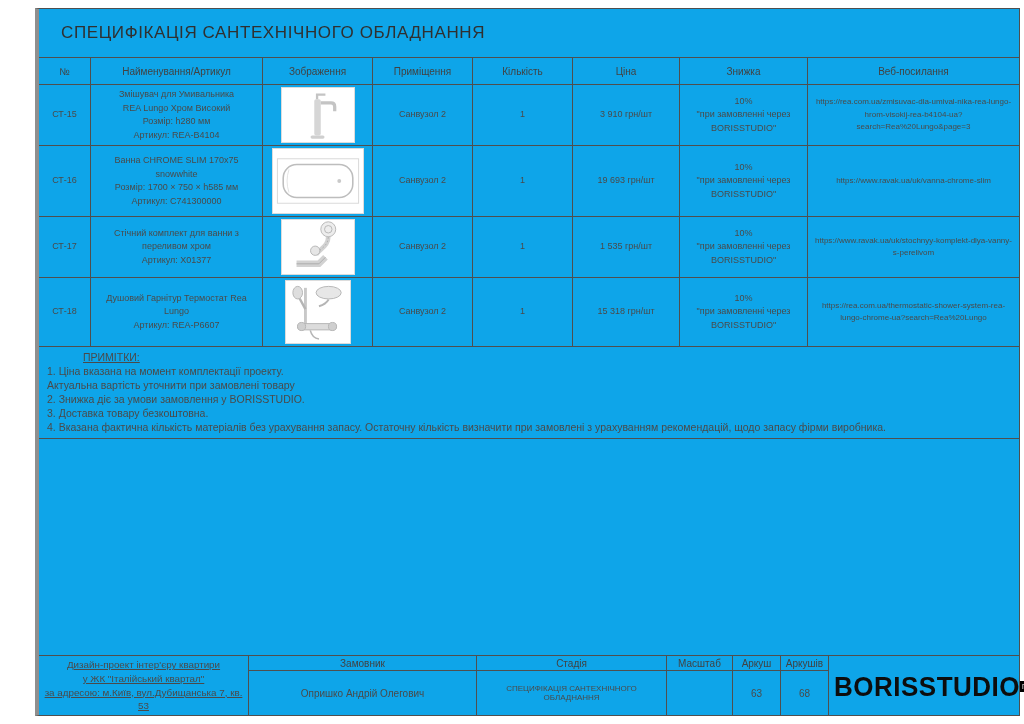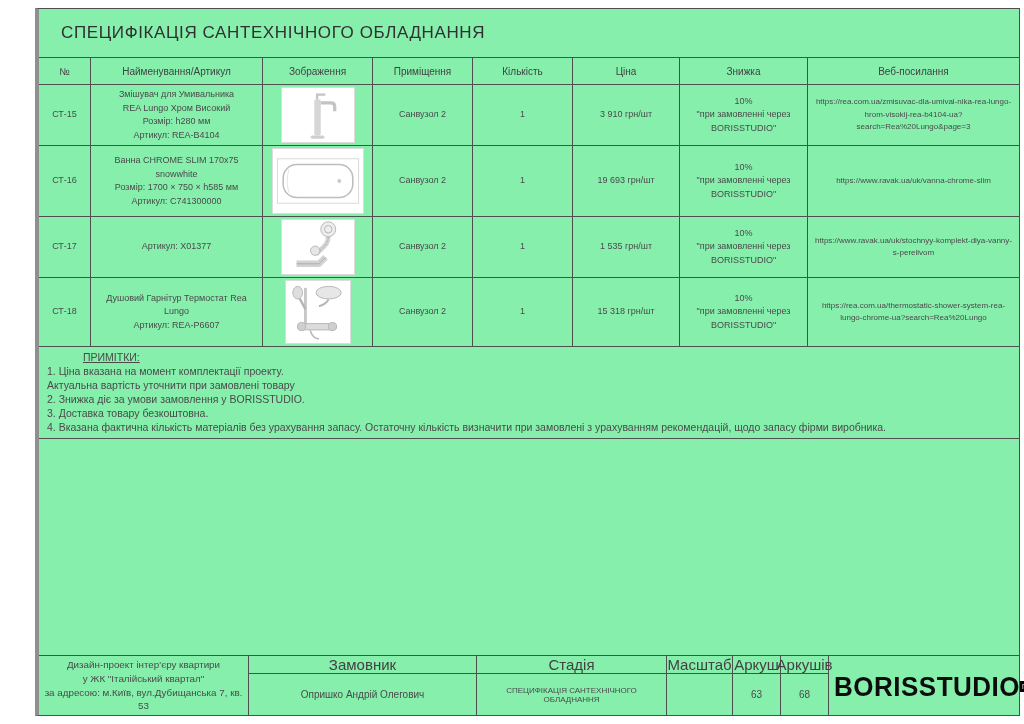--- a/index.html
+++ b/index.html
@@ -1,19 +1,19 @@
 <!DOCTYPE html>
 <html><head>
 <meta charset="utf-8">
 <style>
   * { margin:0; padding:0; box-sizing:border-box; }
   html,body { width:1024px; height:724px; background:#fff; font-family:"Liberation Sans", sans-serif; color:#4a4a4a; }
   .sheet { position:absolute; left:35px; top:8px; width:985px; height:708px;
            border:1px solid #4f4f4f; border-left:4px solid #8f8f8f;
-           display:flex; flex-direction:column; background:#86efac; }
+           display:flex; flex-direction:column; background:#0ea5e9; }
   .title-box { height:49px; flex:0 0 49px; border-bottom:1px solid #4f4f4f; display:flex; align-items:center;
                padding-left:22px; font-size:17px; letter-spacing:.6px; color:#303030; }
   .t-head, .t-row { display:grid; grid-template-columns:52px 172px 110px 100px 100px 107px 128px 1fr; }
   .t-head { flex:0 0 27px; height:27px; border-bottom:1px solid #4f4f4f; }
   .t-head .cell { font-size:10px; color:#424242; }
   .cell { border-right:1px solid #4f4f4f; display:flex; flex-direction:column; align-items:center;
           justify-content:center; text-align:center; font-size:9px; line-height:1.5;
           padding:2px 5px; overflow:hidden; }
   .cell:last-child { border-right:none; }
   .t-row { border-bottom:1px solid #4f4f4f; }
@@ -22,26 +22,26 @@
   .img-box { width:74px; height:56px; border:1px solid #dcdcdc; background:#fff;
              display:flex; align-items:center; justify-content:center; }
   .row-1 .img-box { width:92px; height:66px; }
   .row-3 .img-box { width:66px; height:64px; }
   .notes { flex:0 0 76px; border-bottom:1px solid #4f4f4f; padding:4px 8px; font-size:10.5px; line-height:13.9px; }
   .notes .heading { text-decoration:underline;margin-left:36px; }
   .spacer { flex:1; }
   .footer { flex:0 0 48px; display:grid; grid-template-columns:210px 228px 190px 66px 48px 48px 1fr; border-top:0; }
   .f-col { border-right:1px solid #4f4f4f; display:flex; flex-direction:column; }
   .f-col:last-child { border-right:none; }
-  .f-label { flex:0 0 15px; border-bottom:1px solid #4f4f4f; font-size:15px; display:flex;
+  .f-label { flex:0 0 15px; border-bottom:1px solid #4f4f4f; font-size:10px; display:flex;
              align-items:center; justify-content:center; color:#424242; }
   .f-value { flex:1; display:flex; align-items:center; justify-content:center; font-size:10px; text-align:center; }
   .stage-value { font-size:8px; }
   .project-cell { border-right:1px solid #4f4f4f; display:flex; flex-direction:column; justify-content:flex-start;
-                  text-align:center; font-size:9.8px; line-height:1.4; padding:2px; }
+                  text-align:center; font-size:9.8px; line-height:1.4; padding:2px;text-decoration:underline; }
   .logo-cell { display:flex; flex-direction:row; align-items:center; justify-content:center; padding:3px 5px; }
   .logo-text { font-weight:bold; font-size:26px; letter-spacing:.5px; color:#0d0d0d; line-height:1;
                white-space:nowrap; transform:scaleY(1.08); }
   .logo-bar { background:#000; color:#fff; font-size:6.5px; letter-spacing:3.5px; padding:2.5px 2px 2px;
               width:100%; text-align:center; margin-top:2px; white-space:nowrap; }
 </style>
 </head>
 <body>
 
 <div class="sheet">
@@ -117,20 +117,21 @@
           <div>10%</div>
           <div>"при замовленні через</div>
           <div>BORISSTUDIO"</div>
         </div>
       <div class="cell link-cell">https://www.ravak.ua/uk/vanna-chrome-slim</div>
     </div>
 
     <div class="t-row row-2">
       <div class="cell">СТ-17</div>
       <div class="cell">
+          <div>Стічний комплект для ванни з переливом хром</div>
           <div>Артикул: X01377</div>
         </div>
       <div class="cell">
         <div class="img-box">
             <svg width="56" height="56" viewBox="0 0 60 60">
               <g fill="none" stroke="#b5b5b5">
                 <circle cx="41" cy="11" r="8" fill="#ededed"></circle>
                 <circle cx="41" cy="11" r="4"></circle>
                 <path d="M41 19 c0 10 -8 12 -13 19" stroke="#d2d2d2" stroke-width="5"></path>
                 <path d="M41 19 c0 10 -8 12 -13 19" stroke="#aeaeae" stroke-width="1" stroke-dasharray="2 2"></path>

